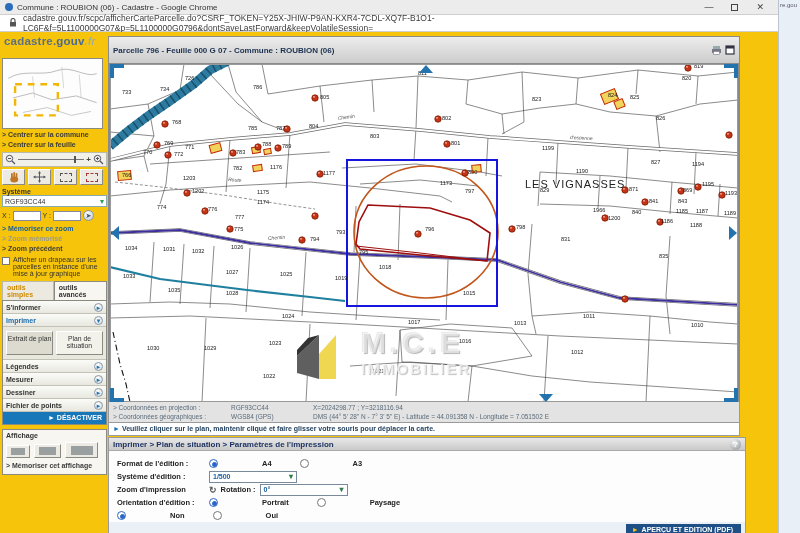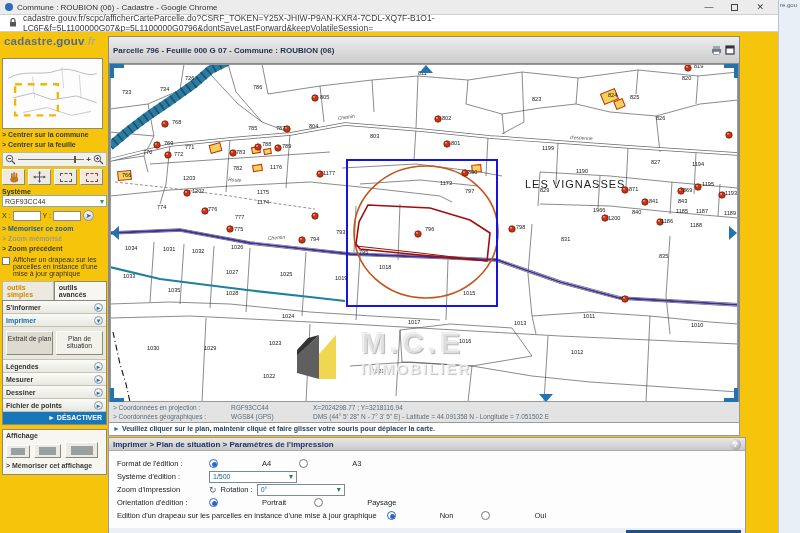--- a/index.html
+++ b/index.html
@@ -78,21 +78,21 @@
   .st-row { display:flex; height:9px; line-height:9px; }
   .st-a { width:118px; }
   .st-b { width:82px; }
   .msgbar { background:#fff; border:1px solid #9a9a9a; border-top:none; height:13px; font-size:7px; font-weight:bold; color:#24425f; padding:2px 0 0 4px; }
   .msgbar .tri { color:#1a6fb0; }
 
   
   .print-panel { position:absolute; left:108px; top:405px; width:638px; background:#fdfdfd; border:1px solid #9a9a9a; border-bottom:3px solid #2374ae; }
   .pp-header { height:13px; background:linear-gradient(#e8e8e8,#c9c9c9); border-bottom:1px solid #aaa; display:flex; align-items:center; font-size:8px; font-weight:bold; color:#1a2f5f; padding:0 4px; }
   .help-ball { margin-left:auto; width:11px; height:11px; border-radius:50%; background:radial-gradient(circle at 35% 30%, #f5f5f5, #8a8f94); color:#fff; font-size:8px; font-weight:bold; text-align:center; line-height:11px; cursor:pointer; }
-  .pp-body { padding:6px 8px 6px 8px; font-size:7.5px; color:#222; }
+  .pp-body { padding:6px 8px 0 8px; font-size:7.5px; color:#222;font-weight:bold; }
   .pp-row { display:flex; align-items:center; height:13px; }
   .pp-lbl { width:92px; }
   .radio { width:9px; height:9px; border:1px solid #777; border-radius:50%; background:#fff; margin-right:3px; position:relative; cursor:pointer; flex:none; }
   .radio.sel3 { border-color:#2a66c8; }
   .radio.sel3::after { content:""; position:absolute; left:2px; top:2px; width:3px; height:3px; border-radius:50%; background:#2a66c8; border:1px solid #2a66c8; }
   .rlbl { margin-right:28px;margin-left:41px; }
   .psel { width:88px; height:12px; background:#fff; border:1px solid #7a8a9a; display:flex; align-items:center; justify-content:space-between; font-size:7px; color:#1a5fa0; padding:0 3px; cursor:pointer; }
   .psel .arr { color:#2e7e4f; font-size:8px; }
   .rot { color:#555; font-size:9px; margin-right:4px; cursor:pointer; }
   .pp-footer { height:16px; background:#eaf0f5; display:flex; justify-content:flex-end; align-items:center; padding-right:4px; }
@@ -587,21 +587,20 @@
           </div>
         </div>
         <div class="pp-row">
           <span class="pp-lbl">Orientation d'édition :</span>
           <span class="radio sel3"></span>
           <span class="rlbl">Portrait</span>
           <span class="radio"></span>
           <span class="rlbl">Paysage</span>
         </div>
         <div class="pp-row">
-          <span style="margin-right:10px">Edition d'un drapeau sur les parcelles en instance d'une mise à jour graphique</span>
           <span class="radio sel3"></span>
           <span class="rlbl">Non</span>
           <span class="radio"></span>
           <span class="rlbl">Oui</span>
         </div>
       </div>
       <div class="pp-footer">
         <div class="pdf-btn">
           <span class="tri">►</span><span>APERÇU ET EDITION (PDF)</span>
         </div>

